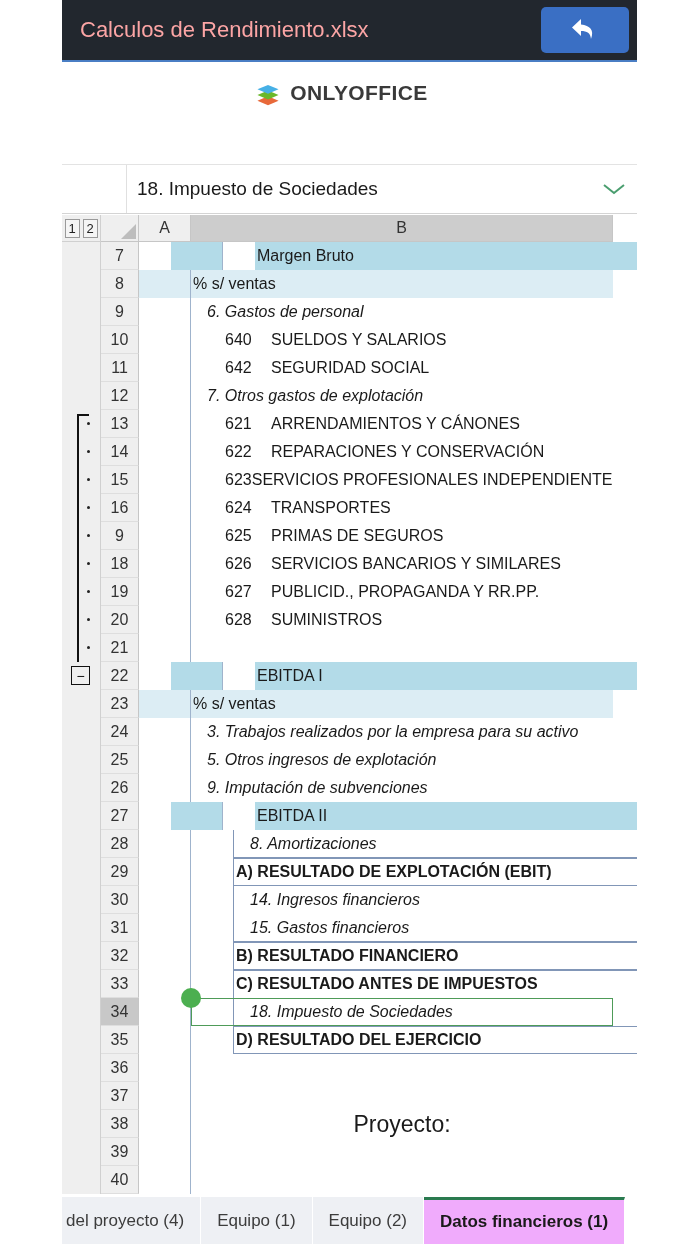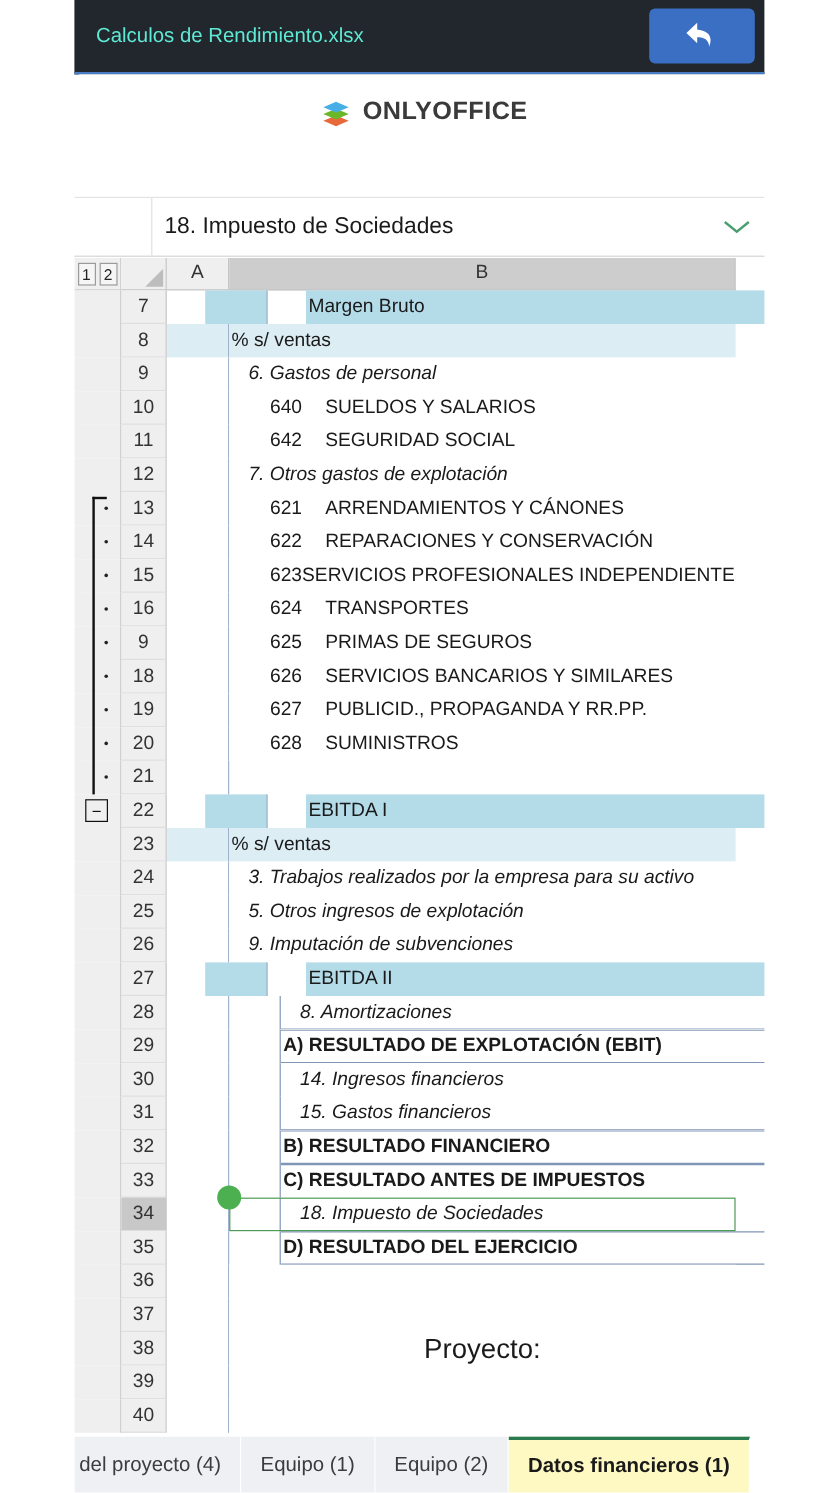--- a/index.html
+++ b/index.html
@@ -25,42 +25,42 @@
     left: 62px; top: 0;
     width: 575px; height: 62px;
     background: #22272e;
     display: flex;
     align-items: center;
     padding: 0 8px 0 18px;
     border-bottom: 2px solid #4a7ec4;
   }
   .doc-title {
     flex: 1;
-    color: #5eead4;
-    font-size: 17px;
+    color: #fca5a5;
+    font-size: 22px;
     white-space: nowrap;
     overflow: hidden;
     text-overflow: ellipsis;
   }
   .back-btn {
     width: 88px; height: 46px;
     background: #3a6fc4;
     border-radius: 5px;
     display: flex;
     align-items: center;
     justify-content: center;
     flex: 0 0 auto;
     cursor: pointer;
   }
   .back-btn svg { display: block; }
 
   
   .brandstrip {
     position: absolute;
-    left: 66px; top: 62px;
+    left: 54px; top: 62px;
     width: 575px; height: 100px;
     background: #ffffff;
     display: flex;
     align-items: flex-start;
     justify-content: center;
     padding-top: 18px;
   }
   .brand {
     display: flex;
     align-items: center;
@@ -305,21 +305,21 @@
     justify-content: center;
     padding: 0 16px;
     font-size: 17px;
     color: #3c3c3c;
     white-space: nowrap;
     cursor: pointer;
     flex: 0 0 auto;
   }
   .tab.clipped { justify-content: flex-end; padding-left: 4px; }
   .tab.active {
-    background: #fef9c3;
+    background: #f0abfc;
     border-top: 3px solid #2a7a4f;
     font-weight: bold;
     color: #1a1a1a;
   }
 </style>
 </head>
 <body>
 
 <div id="app">
 

